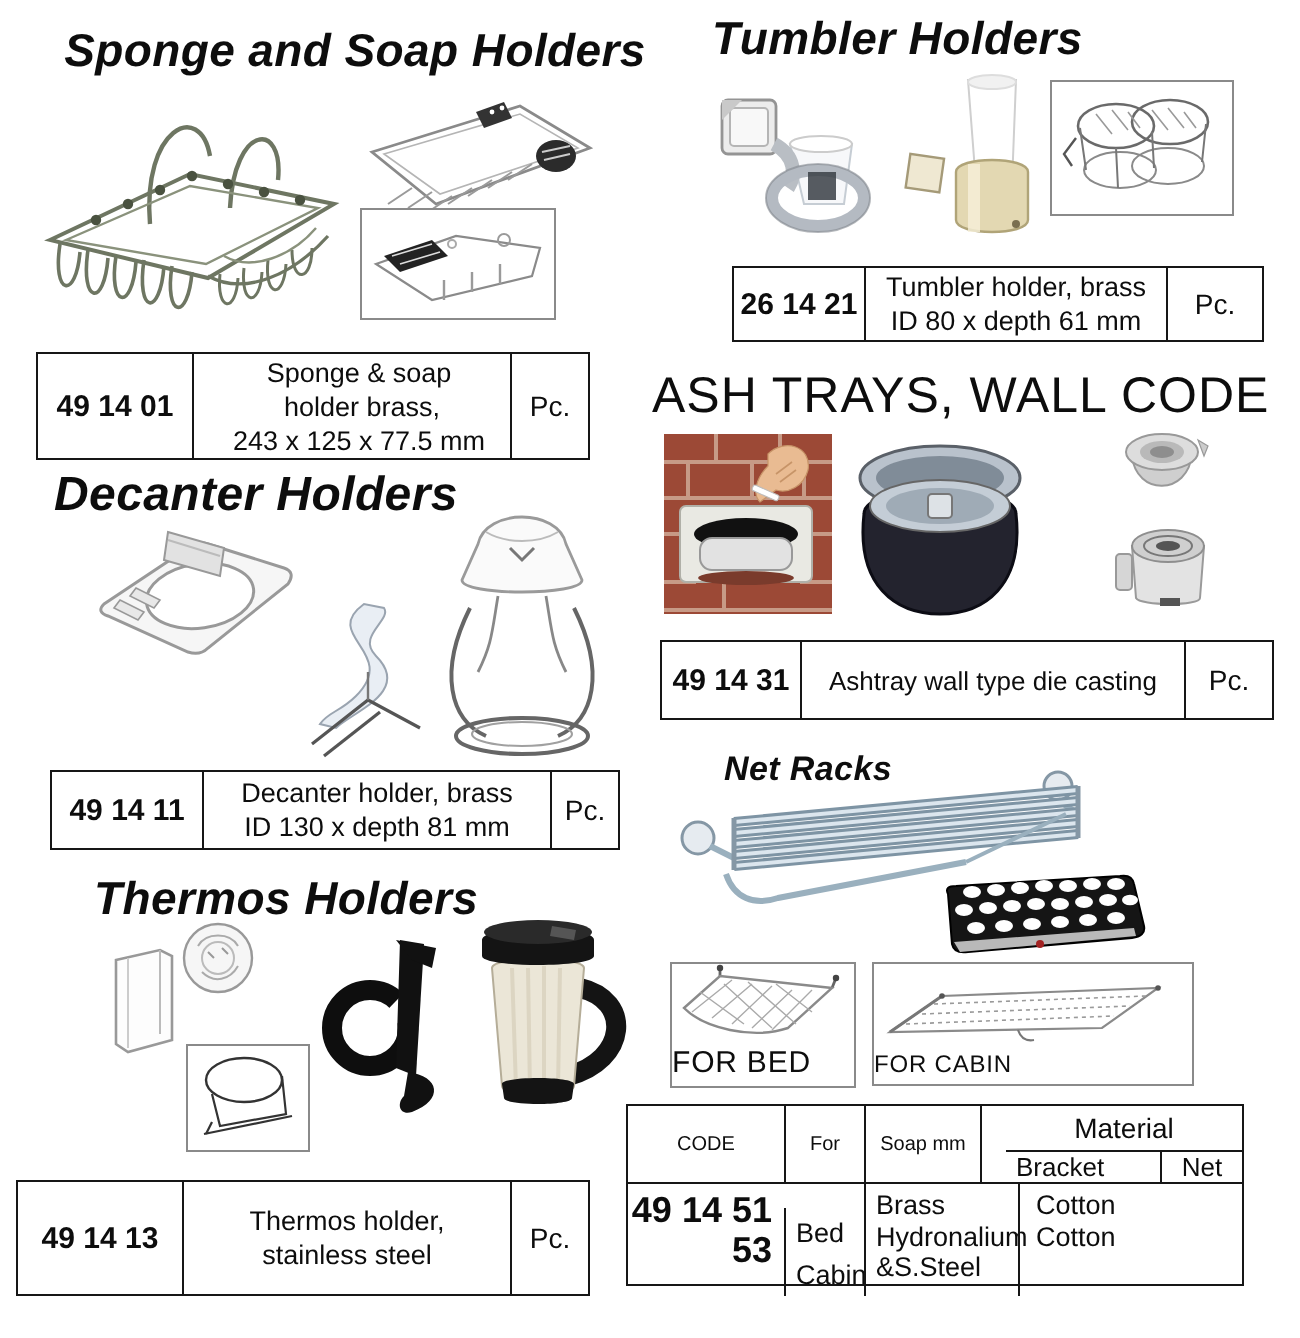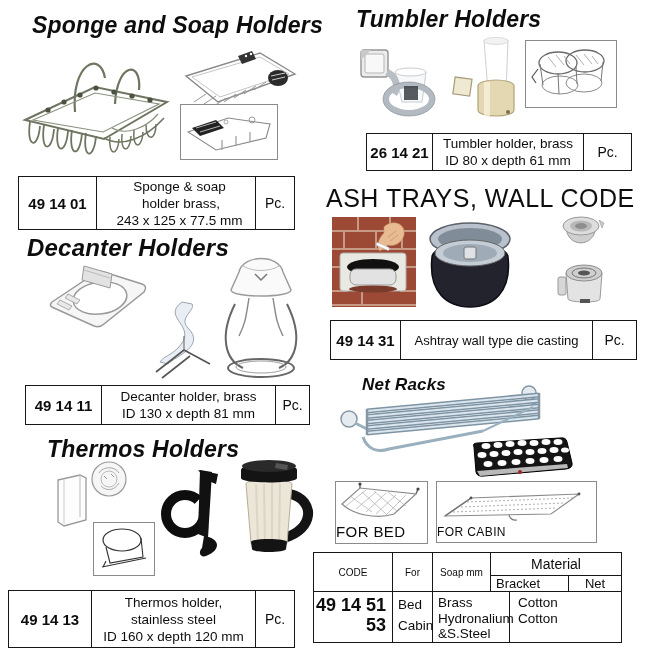--- a/index.html
+++ b/index.html
@@ -200,21 +200,20 @@
       <ellipse cx="45" cy="16" rx="27" ry="6" fill="#2a2a2a"></ellipse>
       <path d="M52,13 l12,2 l-1,5 l-12,-2 z" fill="#555555"></path>
       <path d="M27,92 C27,88 63,88 63,92 L62,99 C62,103 28,103 28,99 Z" fill="#141414"></path>
     </svg>
 
     <div class="abs ptable" style="left:8px;top:156px;width:287px;height:58px;">
       <div class="pt-code" style="width:82px;">49 14 13</div>
       <div class="pt-desc" style="width:165px;">
         <div>Thermos holder,</div>
         <div>stainless steel</div>
-        <div>ID 160 x depth 120 mm</div>
       </div>
       <div class="pt-unit">Pc.</div>
     </div>
   </div>
 
   <div class="abs" style="left:325px;top:0;width:325px;height:175px;">
     <div class="abs title" style="left:31px;top:6px;font-size:23px;">Tumbler Holders</div>
 
     <svg class="abs" style="left:31px;top:42px;" width="86" height="86" viewBox="0 0 86 86">
       <rect x="5" y="8" width="27" height="27" rx="3" fill="#ececec" stroke="#949494" stroke-width="1.4"></rect>
@@ -393,34 +392,34 @@
           <circle cx="142" cy="8" r="1.4" fill="#555555"></circle>
       </svg>
       <div class="lbl" style="font-size:12px;">FOR CABIN</div>
     </div>
 
     <div class="abs nettable" style="left:13px;top:182px;width:309px;height:91px;">
       <div class="nt-head">
         <div class="nt-cell cen h14" style="width:78px;">CODE</div>
         <div class="nt-cell cen h14 bl" style="width:40px;">For</div>
         <div class="nt-cell cen h14 bl" style="width:58px;">Soap mm</div>
-        <div class="nt-cell nt-mat bl" style="flex:1;">
+        <div class="nt-cell nt-mat bl" style="flex:1;padding-left:12px;">
           <div class="nt-mat-top">Material</div>
           <div class="nt-mat-sub">
             <div class="nt-cell" style="width:77px;padding-left:5px;">Bracket</div>
             <div class="nt-cell bl cen" style="flex:1;">Net</div>
           </div>
         </div>
       </div>
       <div class="nt-row">
         <div class="nt-cell code-val" style="width:78px;">
           <div>49 14 51</div>
           <div>53</div>
         </div>
-        <div class="nt-cell bl two-line" style="width:40px;">
+        <div class="nt-cell bl two-line" style="width:40px;margin-top:12px;">
           <div>Bed</div>
           <div>Cabin</div>
         </div>
         <div class="nt-cell bl tri-line" style="width:77px;">
           <div>Brass</div>
           <div>Hydronalium</div>
           <div>&amp;S.Steel</div>
         </div>
         <div class="nt-cell bl tri-line" style="flex:1;padding-left:8px;">
           <div>Cotton</div>

